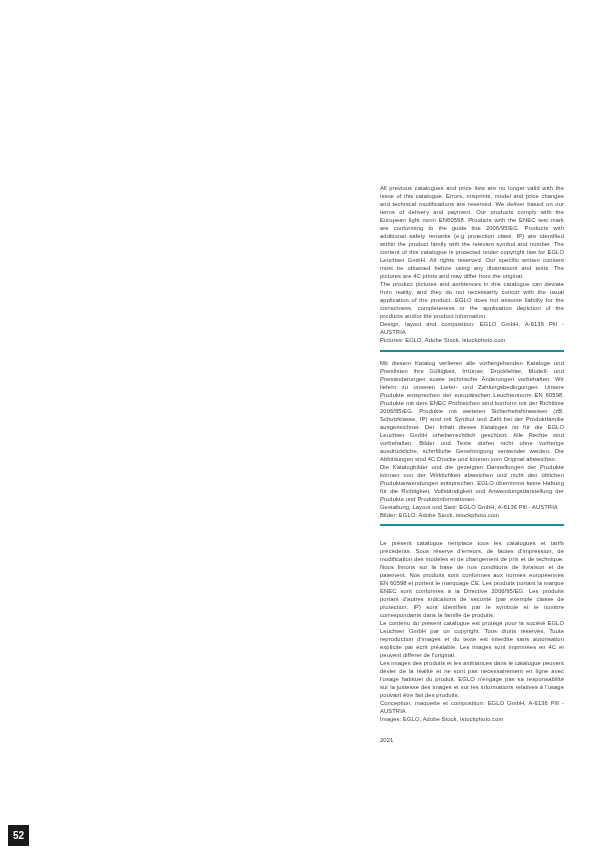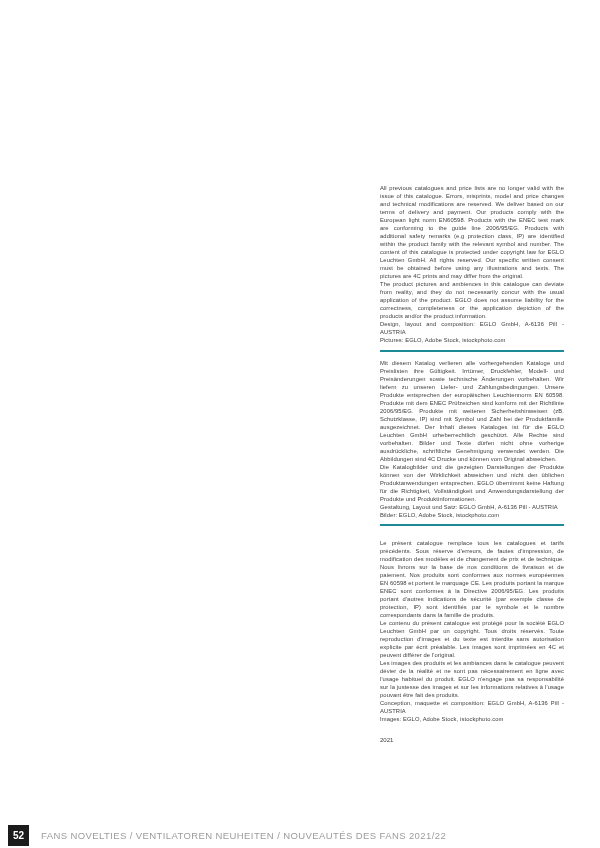--- a/index.html
+++ b/index.html
@@ -42,21 +42,21 @@
     margin: 14px 0 0 0;
     font-size: 6px;
     color: var(--text, #3c3c3c);
   }
   .footer {
     position: absolute;
     left: 8px;
     top: 825px;
     display: flex;
     align-items: center;
-    gap: 12px;
+    gap: 25px;
   }
   .page-badge {
     width: 21px;
     height: 21px;
     background: var(--badge-bg, #1b1b1b);
     color: var(--badge-fg, #ffffff);
     font-size: 10px;
     font-weight: bold;
     display: flex;
     align-items: center;
@@ -101,16 +101,15 @@
       <p>Conception, maquette et composition: EGLO GmbH, A-6136 Pill - AUSTRIA</p>
       <p>Images: EGLO, Adobe Stock, istockphoto.com</p>
     </section>
 
     <p class="year">2021</p>
 
   </main>
 
   <footer class="footer">
     <span class="page-badge">52</span>
-    <span class="footer-title">FANS NOVELTIES / VENTILATOREN NEUHEITEN /  NOUVEAUTÉS DES FANS 2021/22</span>
   </footer>
 
 </div>
 
 </body></html>

